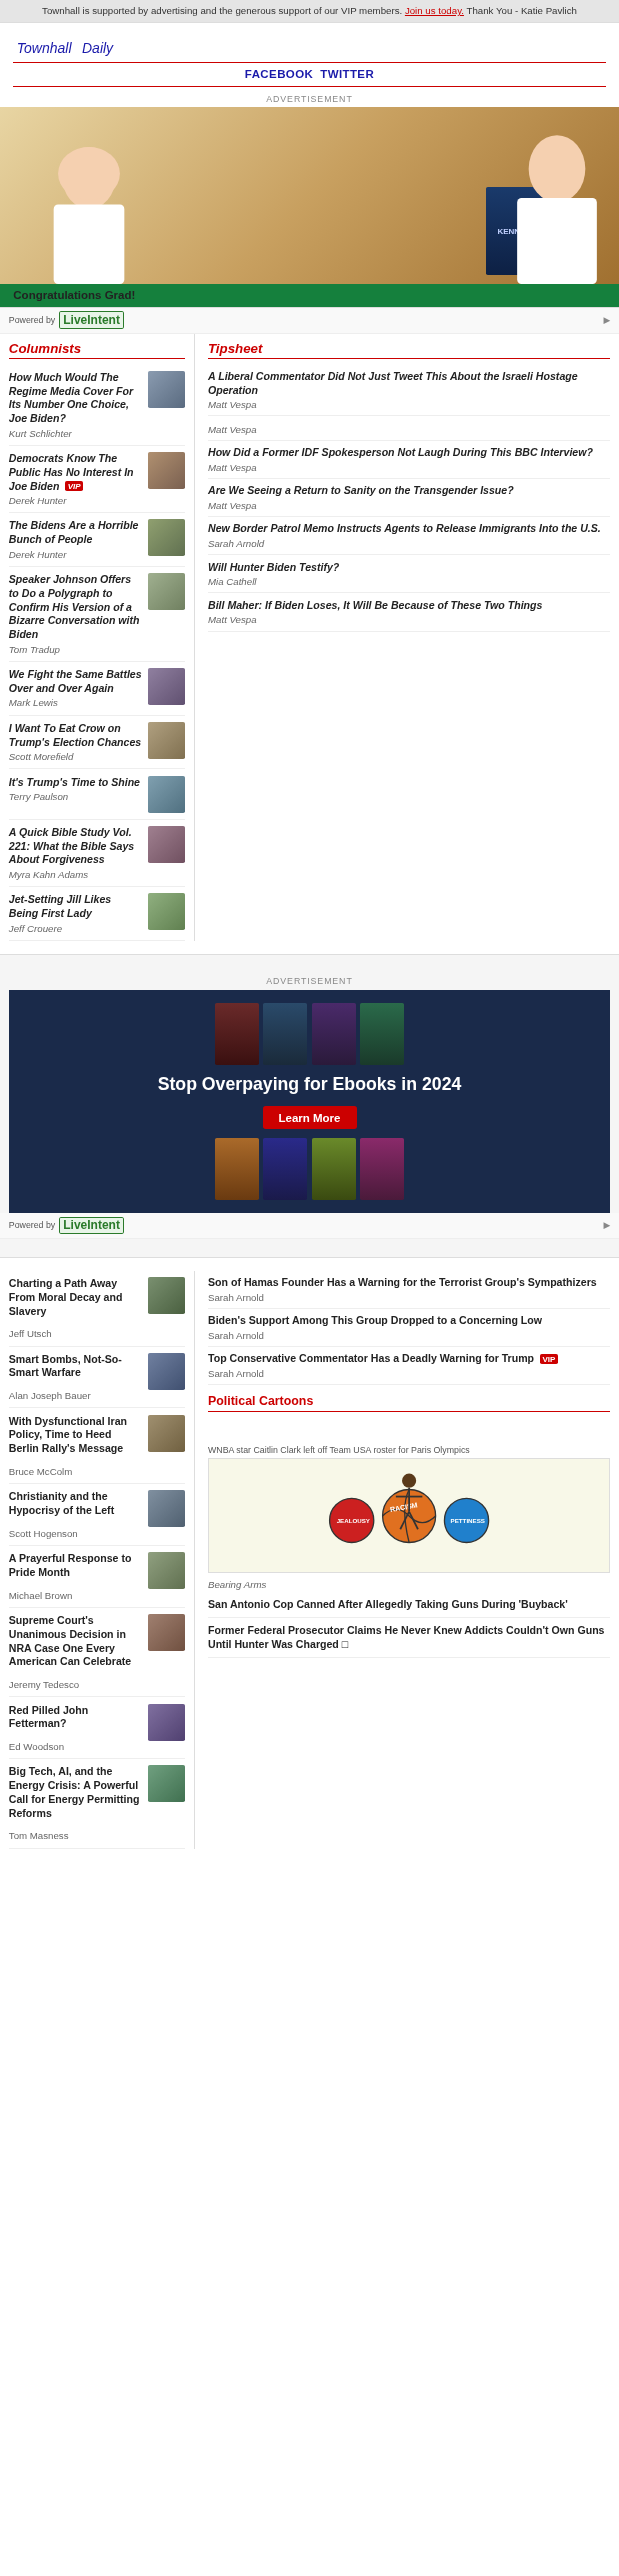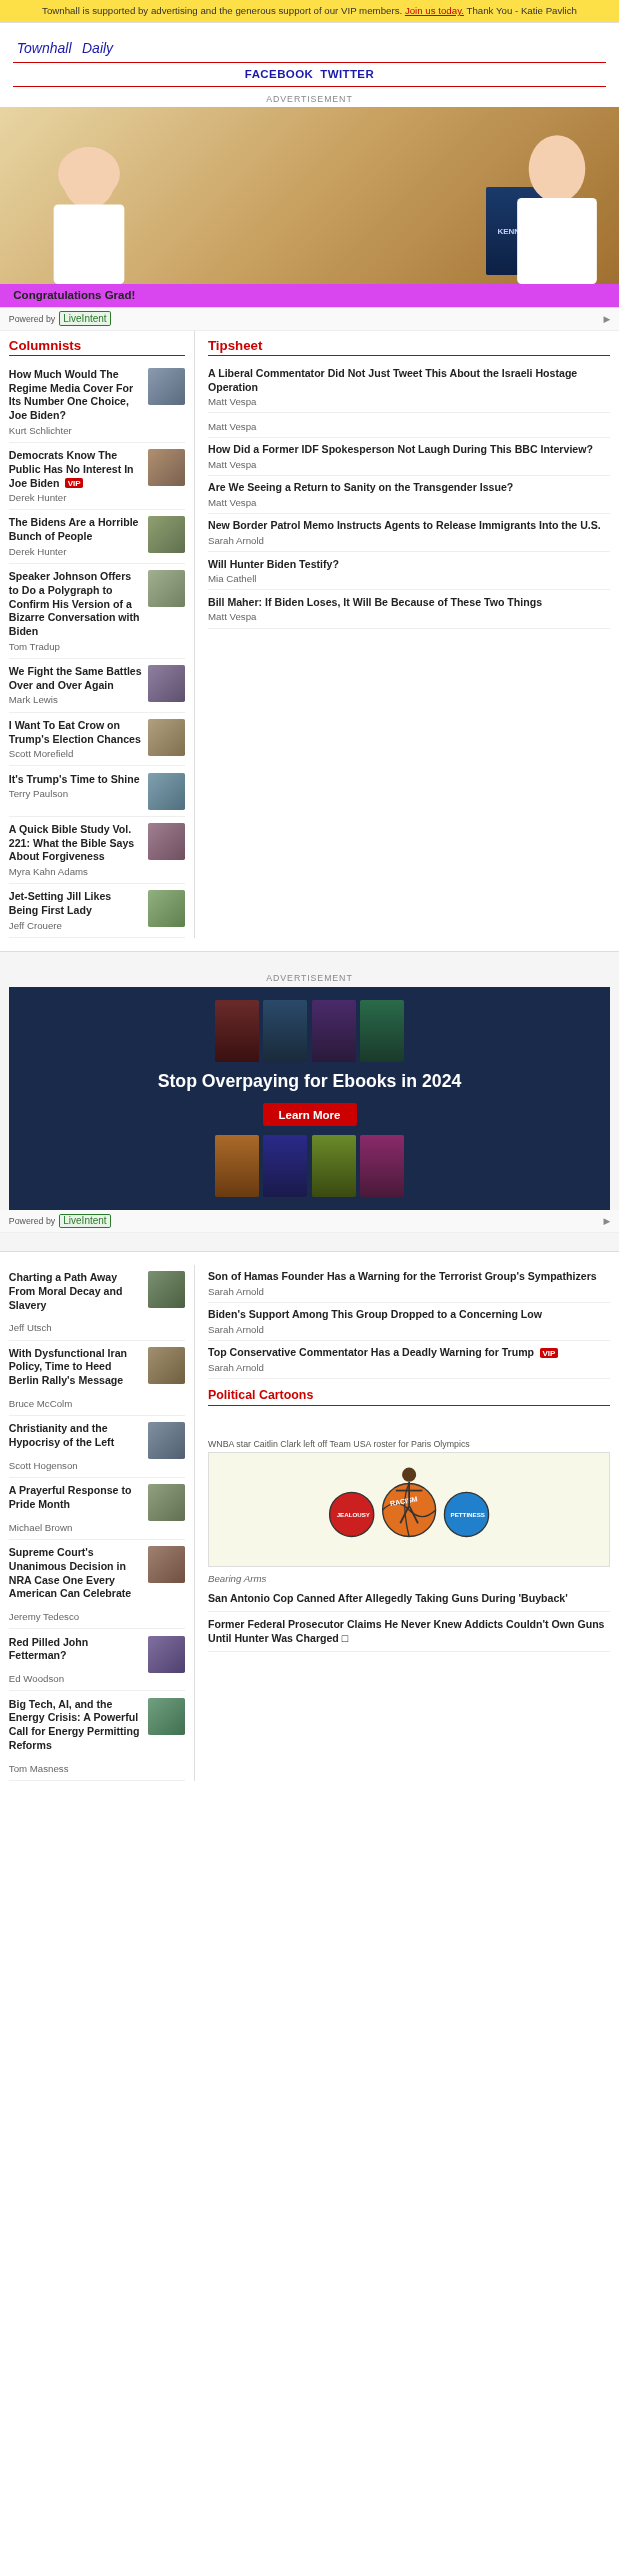--- a/index.html
+++ b/index.html
@@ -1,39 +1,39 @@
 <!DOCTYPE html>
 <html style="font-size:14px"><head>
   <meta charset="utf-8">
   <style>
     * { margin: 0; padding: 0; box-sizing: border-box; }
     body { font-family: Arial, sans-serif; font-size: 11.5px; background: #fff; color: #222; width: 619px; }
     
-    .top-banner { background: #fde047; text-align: center; padding: 5.3px 8.8px; font-size: 9.7px; color: #333; border-bottom: 0.9px solid #ddd; }
+    .top-banner { background: #e5e5e5; text-align: center; padding: 5.3px 8.8px; font-size: 9.7px; color: #333; border-bottom: 0.9px solid #ddd; }
     .top-banner a { color: #c00; text-decoration: underline; }
     
     .header { padding: 7px 13.3px 3.5px; }
     .logo { color: #c00; font-size: 25px; font-weight: bold; font-style: italic; }
     .logo span { color: #1a1aaa; font-size: 14px; font-weight: normal; margin-left: 3.5px; }
     
     .social-bar { display: flex; justify-content: center; gap: 7px; padding: 5.3px 0; border-top: 1.8px solid #c00; border-bottom: 1.8px solid #c00; margin: 0 13.3px 3.5px; }
     .social-btn { font-size: 11.5px; font-weight: bold; color: #1a1aaa; text-decoration: none; letter-spacing: 0.4px; }
     
     .ad-label { text-align: center; font-size: 8.8px; color: #888; padding: 3.5px 0; text-transform: uppercase; letter-spacing: 0.9px; }
     
     .hero-ad { width: 100%; height: 177px; background: linear-gradient(135deg, #e8d5a3 0%, #d4a86a 50%, #b8860b 100%); position: relative; overflow: hidden; display: flex; align-items: flex-end; justify-content: flex-end; }
     .hero-ad-text { position: absolute; bottom: 8.8px; left: 13.3px; font-size: 16px; font-weight: bold; color: #333; }
     
-    .congrats-bar { background: #d946ef; padding: 5.3px 13.3px; font-size: 11.5px; font-weight: bold; border-bottom: 0.9px solid #ddd; }
+    .congrats-bar { background: #15803d; padding: 5.3px 13.3px; font-size: 11.5px; font-weight: bold; border-bottom: 0.9px solid #ddd; }
     
     .ad-row { display: flex; align-items: center; padding: 3.5px 8.8px; background: #f9f9f9; border-bottom: 0.9px solid #eee; font-size: 8.8px; color: #555; }
     .ad-row .powered { display: flex; align-items: center; gap: 3.5px; }
-    .liveintent-badge { background: #e8f4e8; color: #2a7a2a; font-size: 10px; padding: 0.9px 3.5px; border-radius: 1.8px; border: 0.9px solid #2a7a2a; font-weight: normal; }
-    
-    .main-content { display: flex; padding: 0 8.8px; gap: 8.8px; }
+    .liveintent-badge { background: #e8f4e8; color: #2a7a2a; font-size: 12px; padding: 0.9px 3.5px; border-radius: 1.8px; border: 0.9px solid #2a7a2a; font-weight: bold; }
+    
+    .main-content { display: flex; padding: 0 8.8px; gap: 8.8px; font-style: italic; }
     
     .columnists { flex: 0 0 186px; border-right: 0.9px solid #ddd; padding-right: 8.8px; }
     .tipsheet { flex: 1; padding-left: 4.4px; }
     
     .section-title { font-size: 13.3px; font-weight: bold; color: #c00; border-bottom: 1.8px solid #c00; padding-bottom: 2.7px; margin: 7px 0 5.3px; }
     
     .columnist-item { display: flex; align-items: flex-start; padding: 6.2px 0; border-bottom: 0.9px solid #eee; gap: 6px; }
     .columnist-text { flex: 1; }
     .columnist-title { font-size: 10.6px; font-weight: bold; color: #222; line-height: 1.3; }
     .columnist-author { font-size: 9.7px; color: #666; margin-top: 1.8px; }
@@ -307,20 +307,27 @@
   <div class="lower-left">
 
     <div class="lower-item">
       <div class="lower-text">
         <div class="lower-title">Charting a Path Away From Moral Decay and Slavery</div>
         <div class="lower-author">Jeff Utsch</div>
       </div>
       <div class="lower-img lp1"></div>
     </div>
 
+    <div class="lower-item">
+      <div class="lower-text">
+        <div class="lower-title">Smart Bombs, Not-So-Smart Warfare</div>
+        <div class="lower-author">Alan Joseph Bauer</div>
+      </div>
+      <div class="lower-img lp2"></div>
+    </div>
 
     <div class="lower-item">
       <div class="lower-text">
         <div class="lower-title">With Dysfunctional Iran Policy, Time to Heed Berlin Rally's Message</div>
         <div class="lower-author">Bruce McColm</div>
       </div>
       <div class="lower-img lp3"></div>
     </div>
 
     <div class="lower-item">

